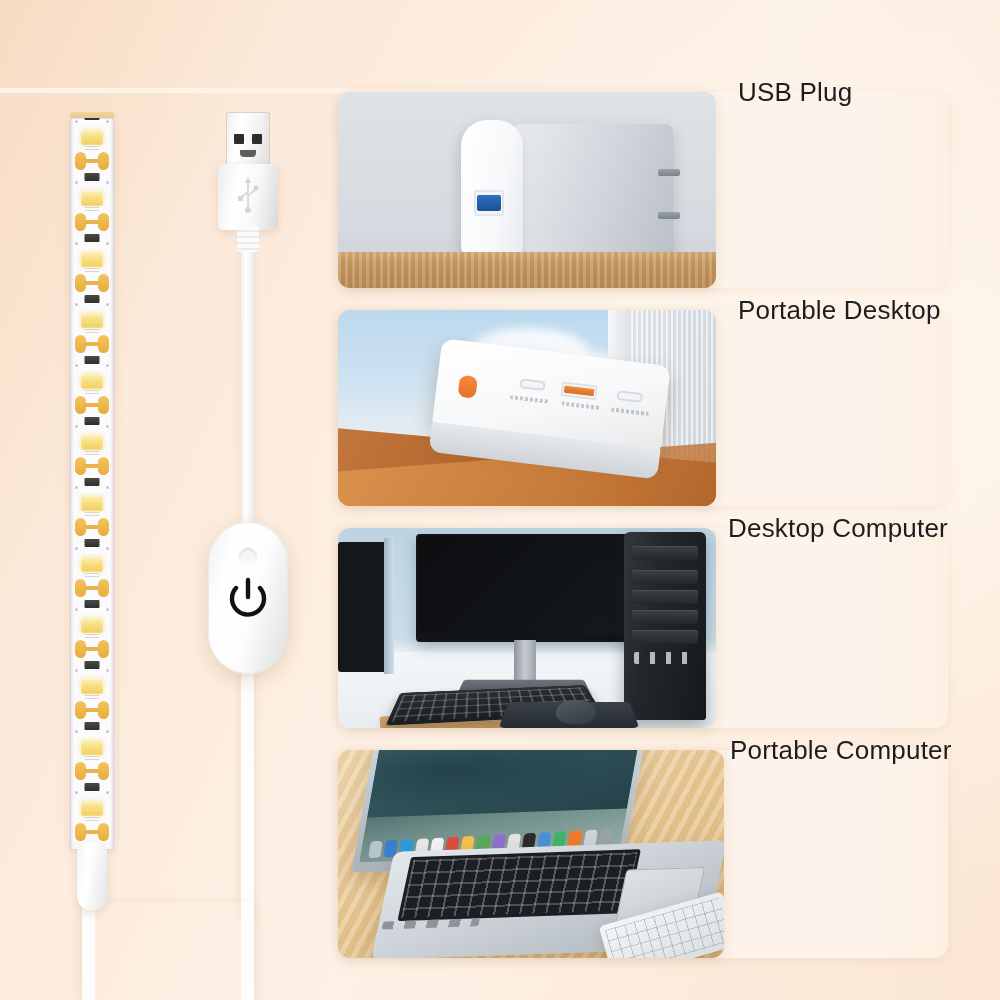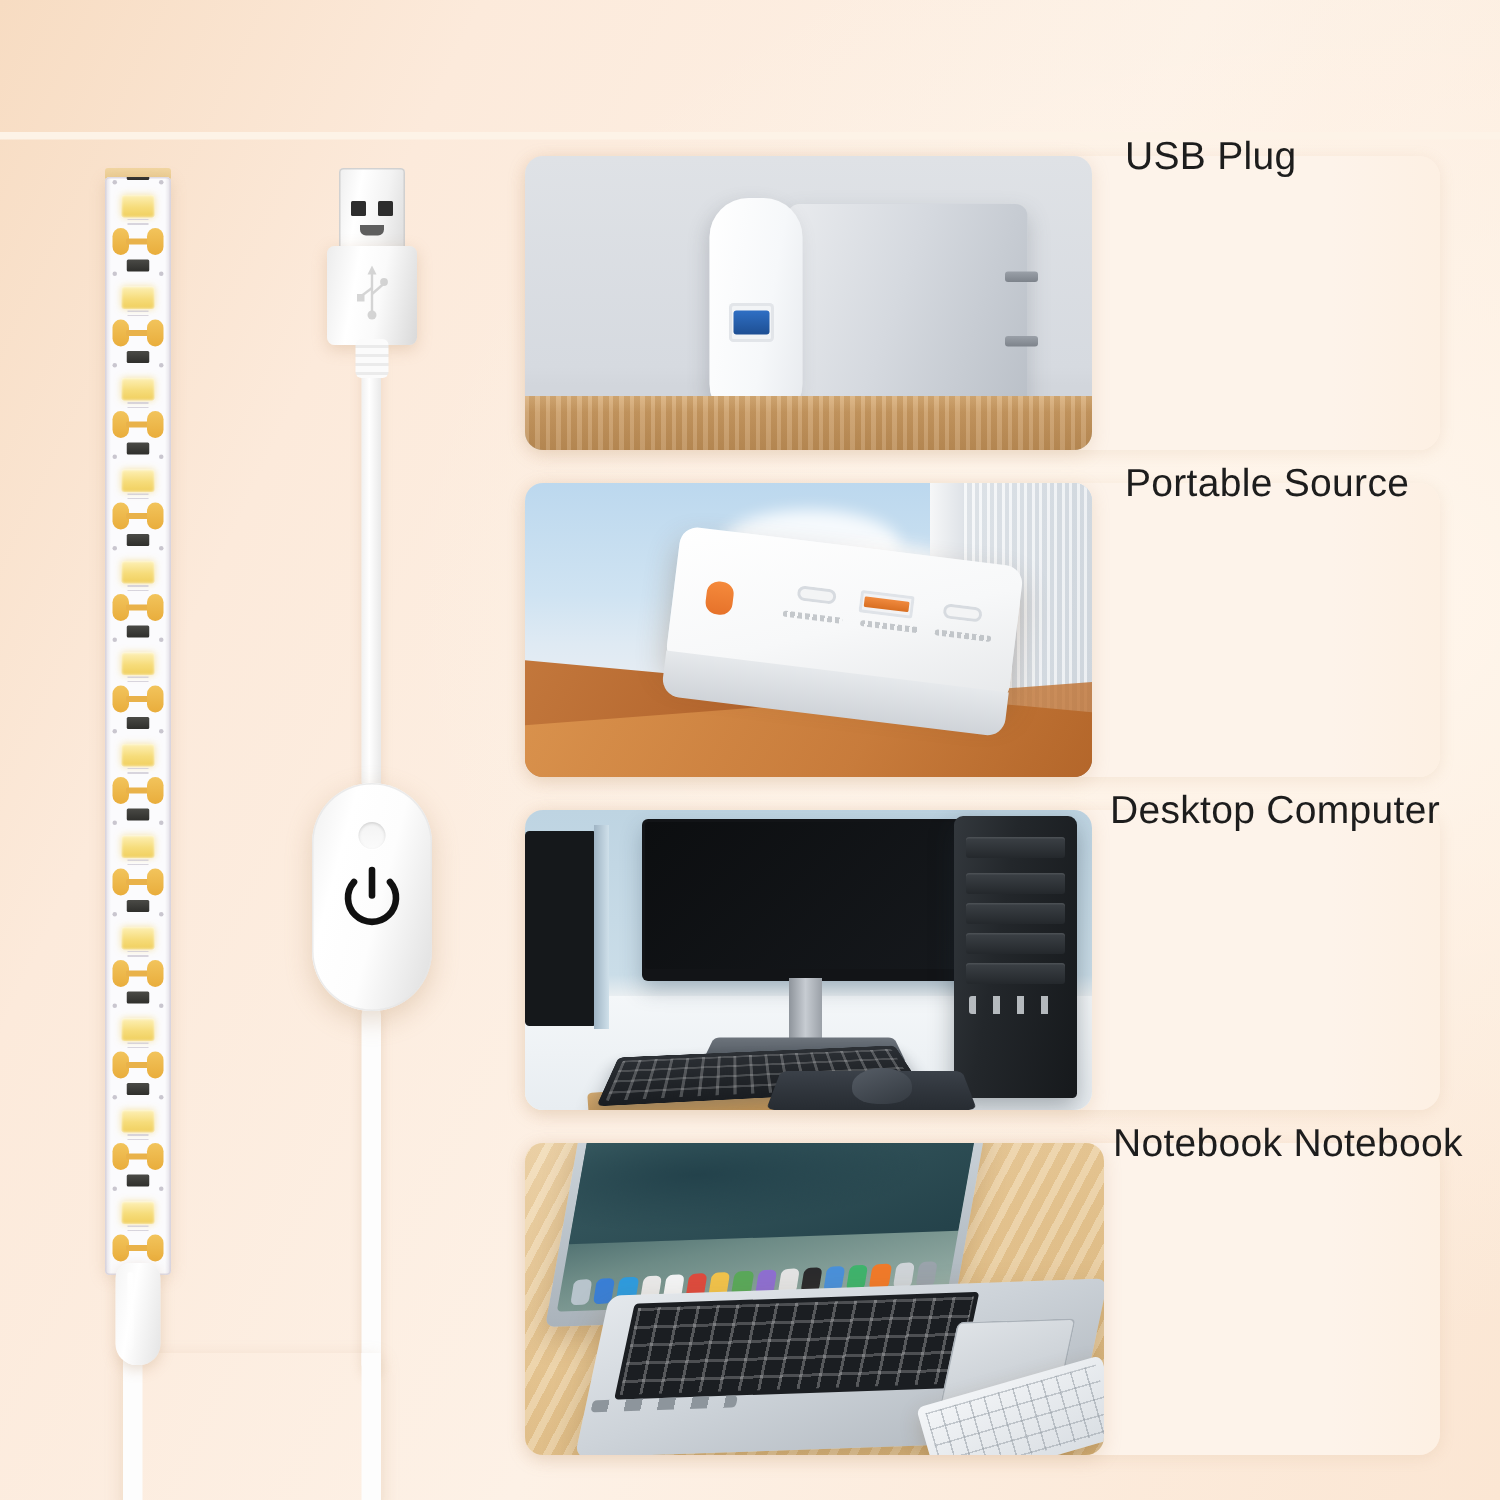--- a/index.html
+++ b/index.html
@@ -182,21 +182,21 @@
     width:18px; height:18px; border-radius:50%;
     box-shadow:inset 0 1px 2px rgba(150,150,150,.35), 0 1px 0 rgba(255,255,255,.9);
     background:linear-gradient(180deg,#f3f3f3,#fbfbfb);
   }
   .switch .power {
     position:absolute; left:50%; top:55px; transform:translateX(-50%);
     width:44px; height:46px;
   }
 
   
-  .cards { position:absolute; left:338px; top:104px; width:590px; height:886px;margin-left:12px; }
+  .cards { position:absolute; left:338px; top:92px; width:590px; height:886px; }
   .card { position:absolute; left:0; width:662px; }
   .card .photo {
     position:absolute; left:0; top:0; width:378px; height:196px;
     border-radius:12px; overflow:hidden;
     box-shadow:0 3px 12px rgba(190,150,110,.22);
   }
   .card .label-panel {
     position:absolute; left:0; top:0; width:610px; height:196px;
     background:linear-gradient(90deg,#fdf3ea 0%,#fdf3ea 88%,#fdf0e3 100%);
     border-radius:14px;
@@ -672,21 +672,21 @@
             <div class="btn"></div>
             <div class="pc pc1"></div>
             <div class="pa"></div>
             <div class="pc pc3"></div>
             <div class="lbl lbl1"></div>
             <div class="lbl lbl2"></div>
             <div class="lbl lbl3"></div>
           </div>
         </div>
       </div>
-      <div class="label">Portable Source</div>
+      <div class="label">Portable Desktop</div>
     </div>
 
     <div class="card c2">
       <div class="label-panel"></div>
       <div class="photo">
         <div class="ph3">
           <div class="deskline"></div>
           <div class="side-mon"></div>
           <div class="side-edge"></div>
           <div class="mon"></div>
@@ -737,17 +737,17 @@
             </div>
           </div>
           <div class="body">
             <div class="keys"></div>
             <div class="trackpad"></div>
             <div class="ports"></div>
           </div>
           <div class="extkbd"></div>
         </div>
       </div>
-      <div class="label">Notebook Notebook</div>
+      <div class="label">Portable Computer</div>
     </div>
 
   </div>
 </div>
 
 </body></html>

